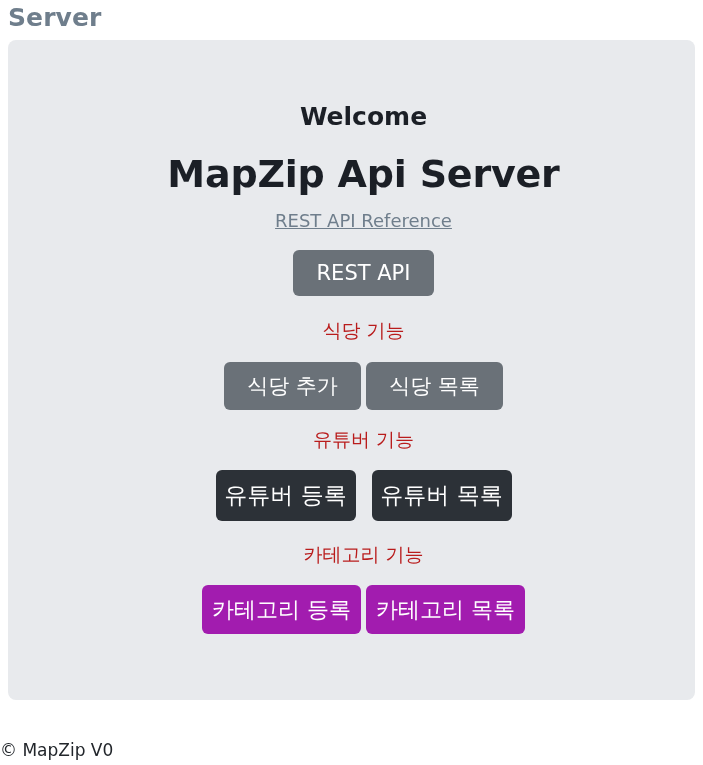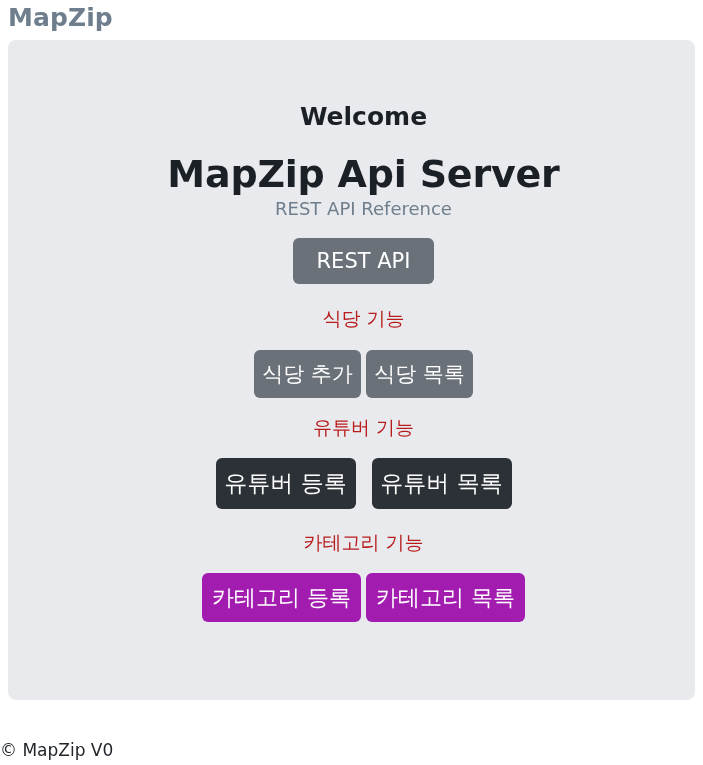--- a/index.html
+++ b/index.html
@@ -64,21 +64,22 @@
     line-height: 46px;
     margin: 19px 0 0 0;
     letter-spacing: -0.2px;
   }
 
   .subtitle {
     font-size: 18px;
     font-weight: 400;
     color: #6f7e8c;
     line-height: 24px;
-    margin: 0 0 0 0;
+    margin: 12px 0 0 0;
+    text-decoration: underline;
   }
 
   
   .btn-row {
     display: flex;
     justify-content: center;
     align-items: center;
     gap: 5px;
   }
   .row-rest     { margin-top: 17px; }
@@ -118,21 +119,21 @@
   
   .btn-rest {
     font-size: 21px;
     padding: 10px 24px;
     height: 46px;
   }
 
   
   .btn-sikdang {
     font-size: 21px;
-    width: 107px;
+    width: 137px;
     height: 48px;
   }
 
   
   .btn-tube {
     font-size: 23px;
     width: 140px;
     height: 51px;
   }
 
@@ -152,21 +153,21 @@
     color: #22262b;
     line-height: 20px;
     white-space: nowrap;
   }
 </style>
 </head>
 <body>
 
 <div class="page">
 
-  <div class="brand">MapZip</div>
+  <div class="brand">Server</div>
 
   <div class="jumbotron">
 
     <h2 class="welcome">Welcome</h2>
 
     <h1 class="apptitle">MapZip Api Server</h1>
 
     <p class="subtitle">REST API Reference</p>
 
     <div class="btn-row row-rest">

